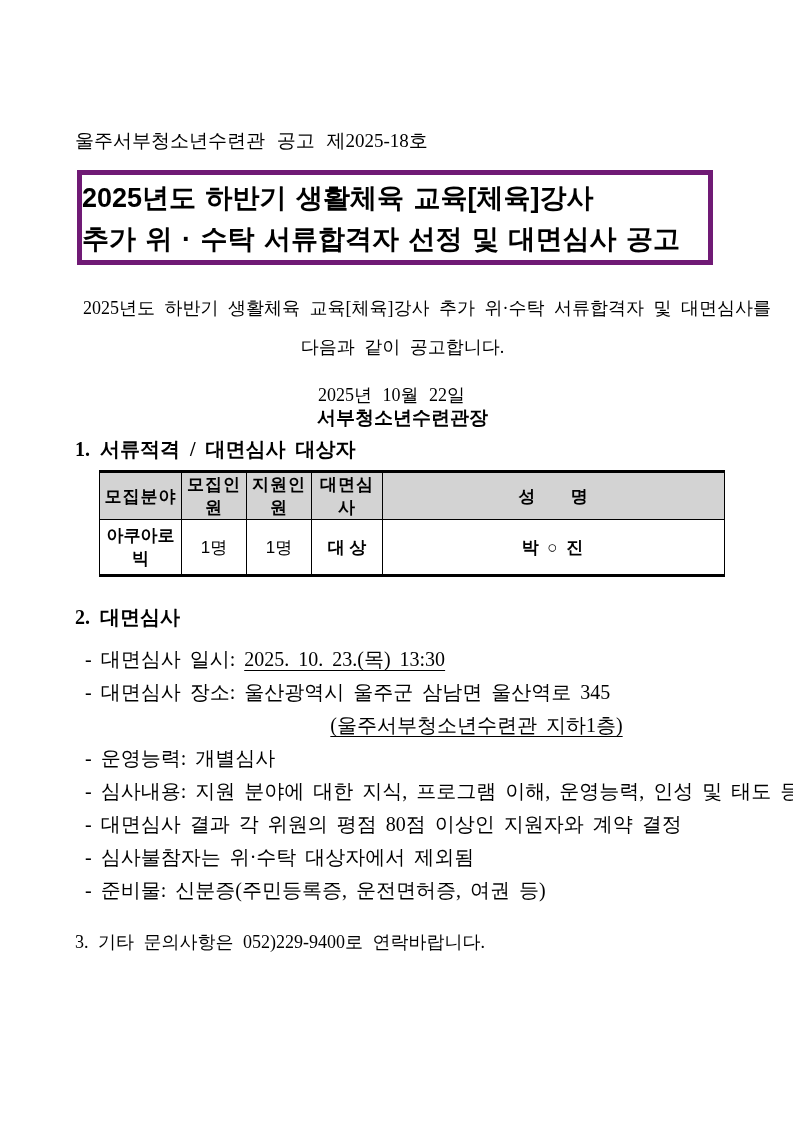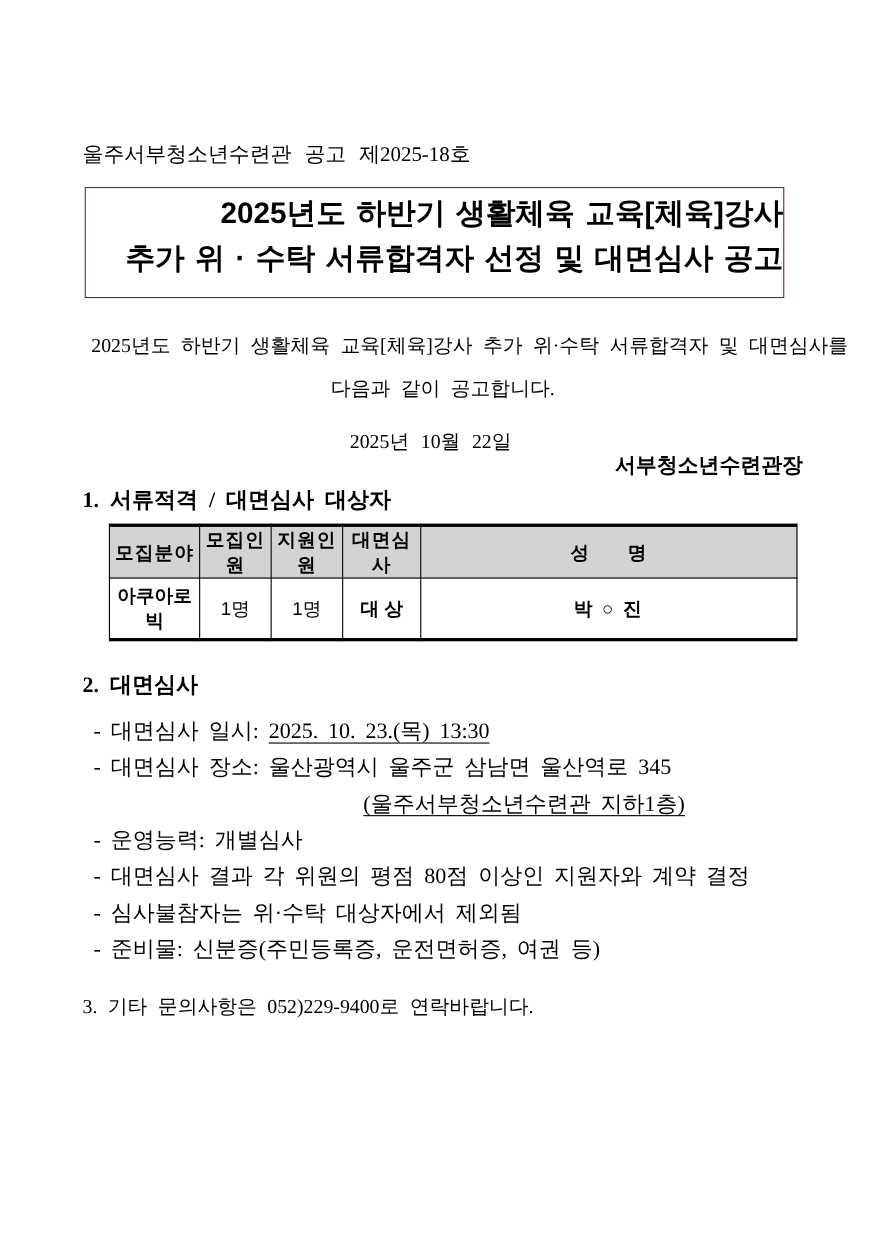--- a/index.html
+++ b/index.html
@@ -15,39 +15,39 @@
   }
   .doc-number {
     font-size:19px; line-height:30px;
     word-spacing:7px;
     white-space:nowrap;
   }
   .title-box {
     box-sizing:border-box;
     margin-top:14px; margin-left:2px;
     width:636px;
-    border:1px solid #701a75;
-    padding:3px 0 14px 0;
-    text-align:right;
+    border:5px solid #701a75;
+    padding:3px 0 0 0;
+    text-align:left;
     font-family:"Liberation Sans","DejaVu Sans",sans-serif;
     font-weight:bold;
     font-size:27px; line-height:41px;
     word-spacing:2px;
     white-space:nowrap;
   }
   .intro { margin-top:24px; font-size:18px; line-height:39px; word-spacing:5px;text-align:center; }
   .intro .l1 { text-indent:8px; white-space:nowrap; }
   .intro .l2 { white-space:nowrap; }
   .date-line {
     margin-top:18px; padding-right:22px;
     text-align:center;
     font-size:18px; line-height:21px; word-spacing:6px;
   }
   .signer {
-    text-align:right;
+    text-align:center;
     font-size:19px; line-height:23px;
     font-weight:bold; word-spacing:3px;
   }
   .sec-heading {
     margin-top:7px;
     font-size:20px; line-height:27px;
     font-weight:bold; word-spacing:5px;
     white-space:nowrap;
   }
   .sec-heading.sec2 { margin-top:27px; }
@@ -138,20 +138,21 @@
     </tbody>
   </table>
 
   <div class="sec-heading sec2">2. 대면심사</div>
 
   <div class="bullets">
     <div class="bullet-line"><span>- 대면심사 일시: </span><span class="u">2025. 10. 23.(목) 13:30</span></div>
     <div class="bullet-line"><span>- 대면심사 장소: 울산광역시 울주군 삼남면 울산역로 345</span></div>
     <div class="bullet-line indent"><span class="u">(울주서부청소년수련관 지하1층)</span></div>
     <div class="bullet-line"><span>- 운영능력: 개별심사</span></div>
+    <div class="bullet-line"><span>- 심사내용: 지원 분야에 대한 지식, 프로그램 이해, 운영능력, 인성 및 태도 등</span></div>
     <div class="bullet-line"><span>- 대면심사 결과 각 위원의 평점 80점 이상인 지원자와 계약 결정</span></div>
     <div class="bullet-line"><span>- 심사불참자는 위·수탁 대상자에서 제외됨</span></div>
     <div class="bullet-line"><span>- 준비물: 신분증(주민등록증, 운전면허증, 여권 등)</span></div>
   </div>
 
   <div class="sec3">3. 기타 문의사항은 052)229-9400로 연락바랍니다.</div>
 
 </div>
 
 </body></html>

